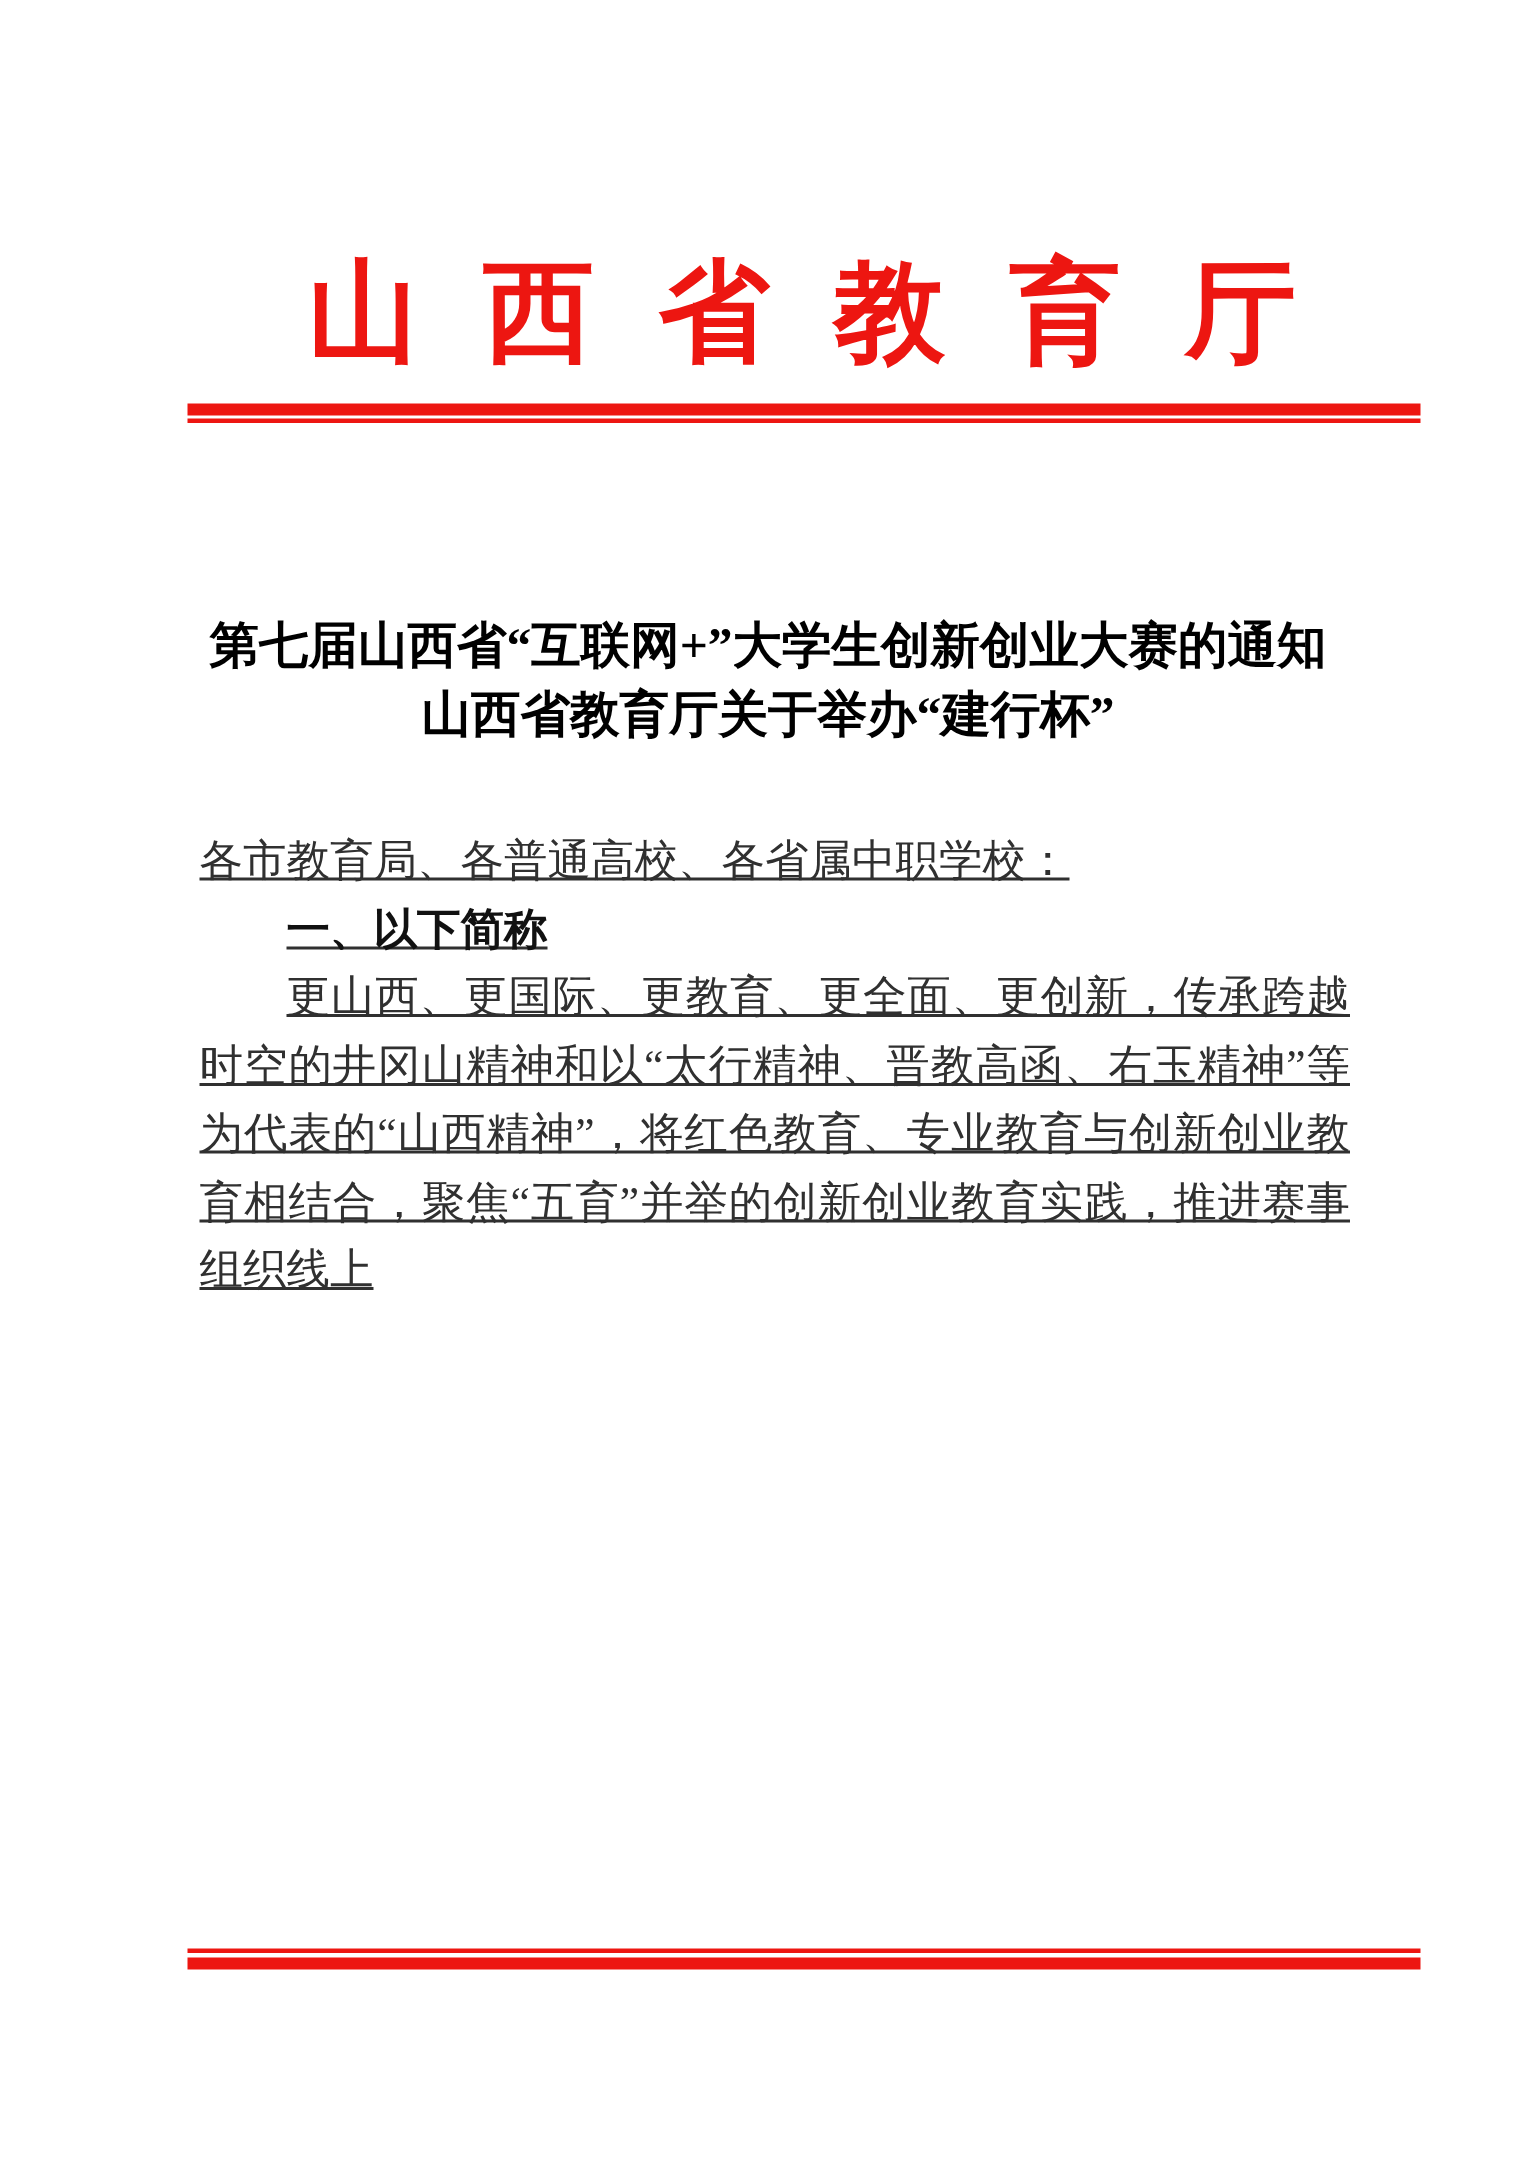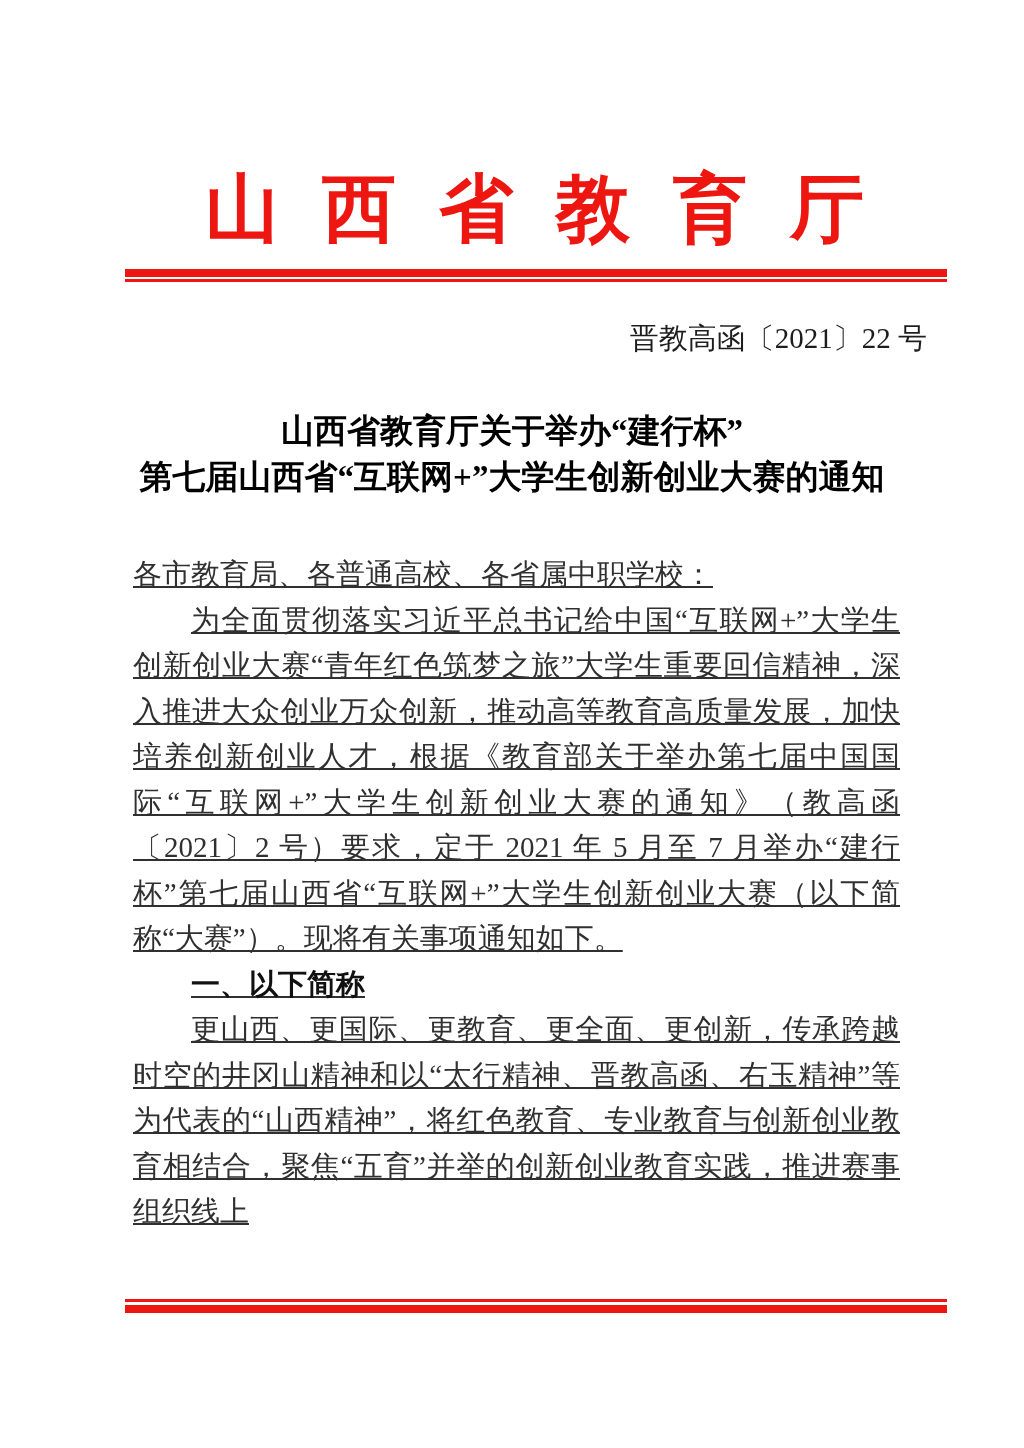--- a/index.html
+++ b/index.html
@@ -98,30 +98,28 @@
 
 <div class="page">
 
   <div class="agency">山西省教育厅</div>
 
   <div class="sep sep-top">
     <div class="rule rule-thick"></div>
     <div class="rule rule-thin"></div>
   </div>
 
-  <div class="doc-number">晋教高函〔2021〕22 号</div>
 
   <div class="doc-title">
+    <div class="title-line">第七届山西省“互联网+”大学生创新创业大赛的通知</div>
     <div class="title-line">山西省教育厅关于举办“建行杯”</div>
-    <div class="title-line">第七届山西省“互联网+”大学生创新创业大赛的通知</div>
   </div>
 
   <div class="body">
     <p class="salutation">各市教育局、各普通高校、各省属中职学校：</p>
-    <p class="para">为全面贯彻落实习近平总书记给中国“互联网+”大学生创新创业大赛“青年红色筑梦之旅”大学生重要回信精神，深入推进大众创业万众创新，推动高等教育高质量发展，加快培养创新创业人才，根据《教育部关于举办第七届中国国际“互联网+”大学生创新创业大赛的通知》（教高函〔2021〕2 号）要求，定于 2021 年 5 月至 7 月举办“建行杯”第七届山西省“互联网+”大学生创新创业大赛（以下简称“大赛”）。现将有关事项通知如下。</p>
     <p class="heading">一、以下简称</p>
     <p class="para">更山西、更国际、更教育、更全面、更创新，传承跨越时空的井冈山精神和以“太行精神、晋教高函、右玉精神”等为代表的“山西精神”，将红色教育、专业教育与创新创业教育相结合，聚焦“五育”并举的创新创业教育实践，推进赛事组织线上</p>
   </div>
 
   <div class="sep sep-bottom">
     <div class="rule rule-thin"></div>
     <div class="rule rule-thick"></div>
   </div>
 
 </div>

